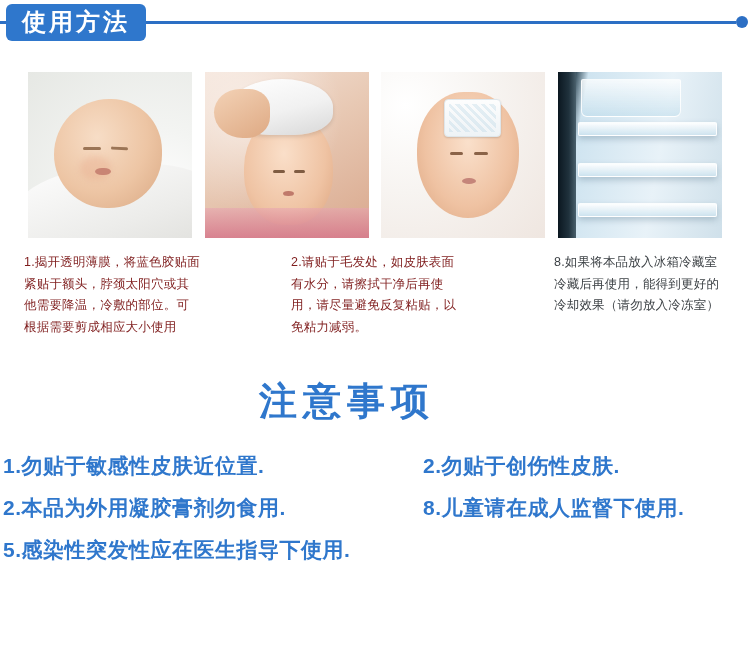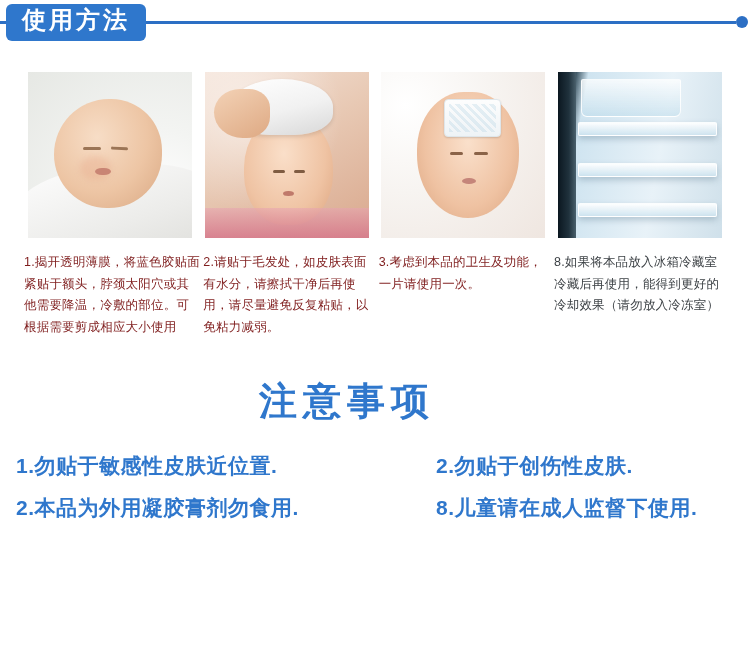--- a/index.html
+++ b/index.html
@@ -12,21 +12,20 @@
     background: #ffffff;
     font-family: "Liberation Sans", sans-serif;
     overflow: hidden;
     position: relative;
   }
 
   
   .header {
     position: relative;
     height: 46px;
-    font-family: Liberation Mono, monospace;
   }
   .header-line {
     position: absolute;
     left: 0;
     right: 14px;
     top: 21px;
     height: 3px;
     background: #2c6fc4;
   }
   .header-dot {
@@ -273,21 +272,21 @@
     letter-spacing: 6px;
     text-shadow: 1px 1px 0 rgba(255,255,255,.9);
   }
 
   
   .notices {
     position: absolute;
     left: 0;
     top: 452px;
     width: 750px;
-    padding: 0 16px;
+    padding: 0 3px;
     box-sizing: border-box;
   }
   .notice-row {
     display: flex;
     margin-bottom: 14px;
   }
   .notice {
     color: #2f77cc;
     font-size: 21px;
     font-weight: bold;
@@ -348,28 +347,30 @@
     <div class="shelf s1"></div>
     <div class="shelf s2"></div>
     <div class="shelf s3"></div>
   </div>
 
 </div>
 
 <div class="captions">
   <div class="caption c1">1.揭开透明薄膜，将蓝色胶贴面紧贴于额头，脖颈太阳穴或其他需要降温，冷敷的部位。可根据需要剪成相应大小使用</div>
   <div class="caption c2">2.请贴于毛发处，如皮肤表面有水分，请擦拭干净后再使用，请尽量避免反复粘贴，以免粘力减弱。</div>
-  <div class="caption c3">3.考虑到本品的卫生及功能，一片请使用一次。</div>
   <div class="caption c4">8.如果将本品放入冰箱冷藏室冷藏后再使用，能得到更好的冷却效果（请勿放入冷冻室）</div>
 </div>
 
 <div class="section-title">注意事项</div>
 
 <div class="notices">
   <div class="notice-row">
     <div class="notice n1">1.勿贴于敏感性皮肤近位置.</div>
     <div class="notice n2">2.勿贴于创伤性皮肤.</div>
   </div>
   <div class="notice-row">
     <div class="notice n3">2.本品为外用凝胶膏剂勿食用.</div>
     <div class="notice n4">8.儿童请在成人监督下使用.</div>
   </div>
+  <div class="notice-row">
+    <div class="notice n5">5.感染性突发性应在医生指导下使用.</div>
+  </div>
 </div>
 
 </body></html>

